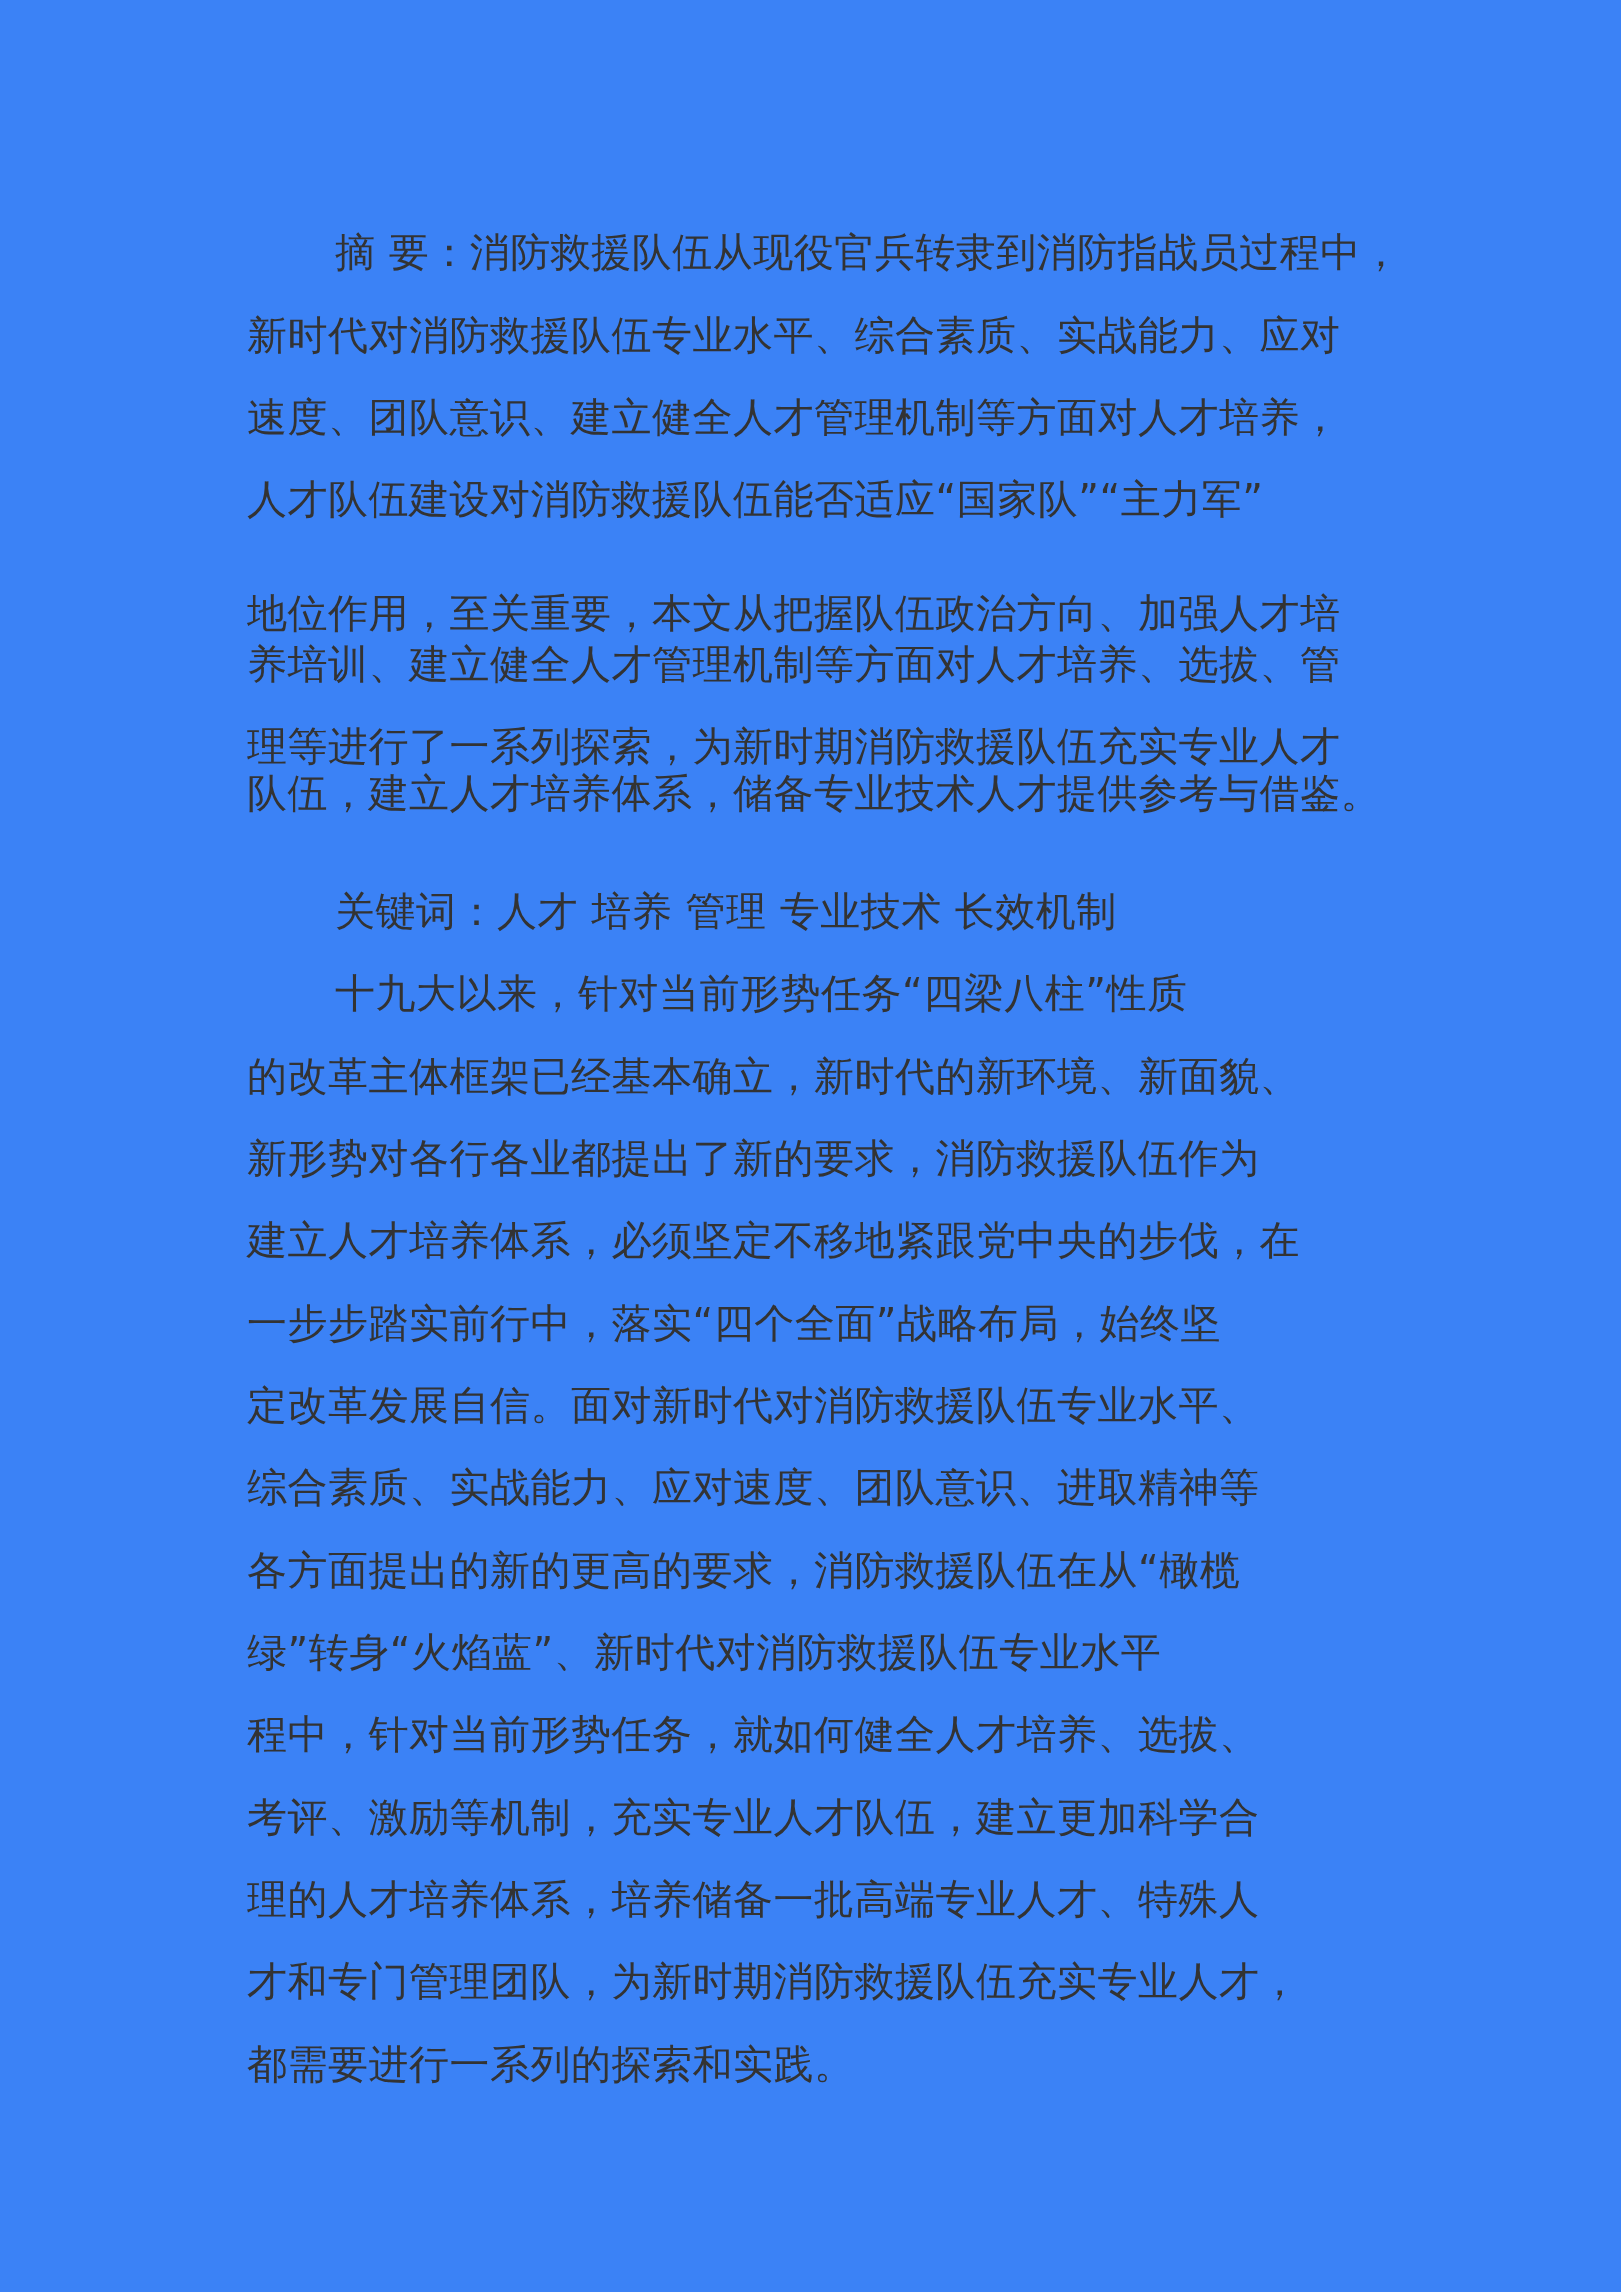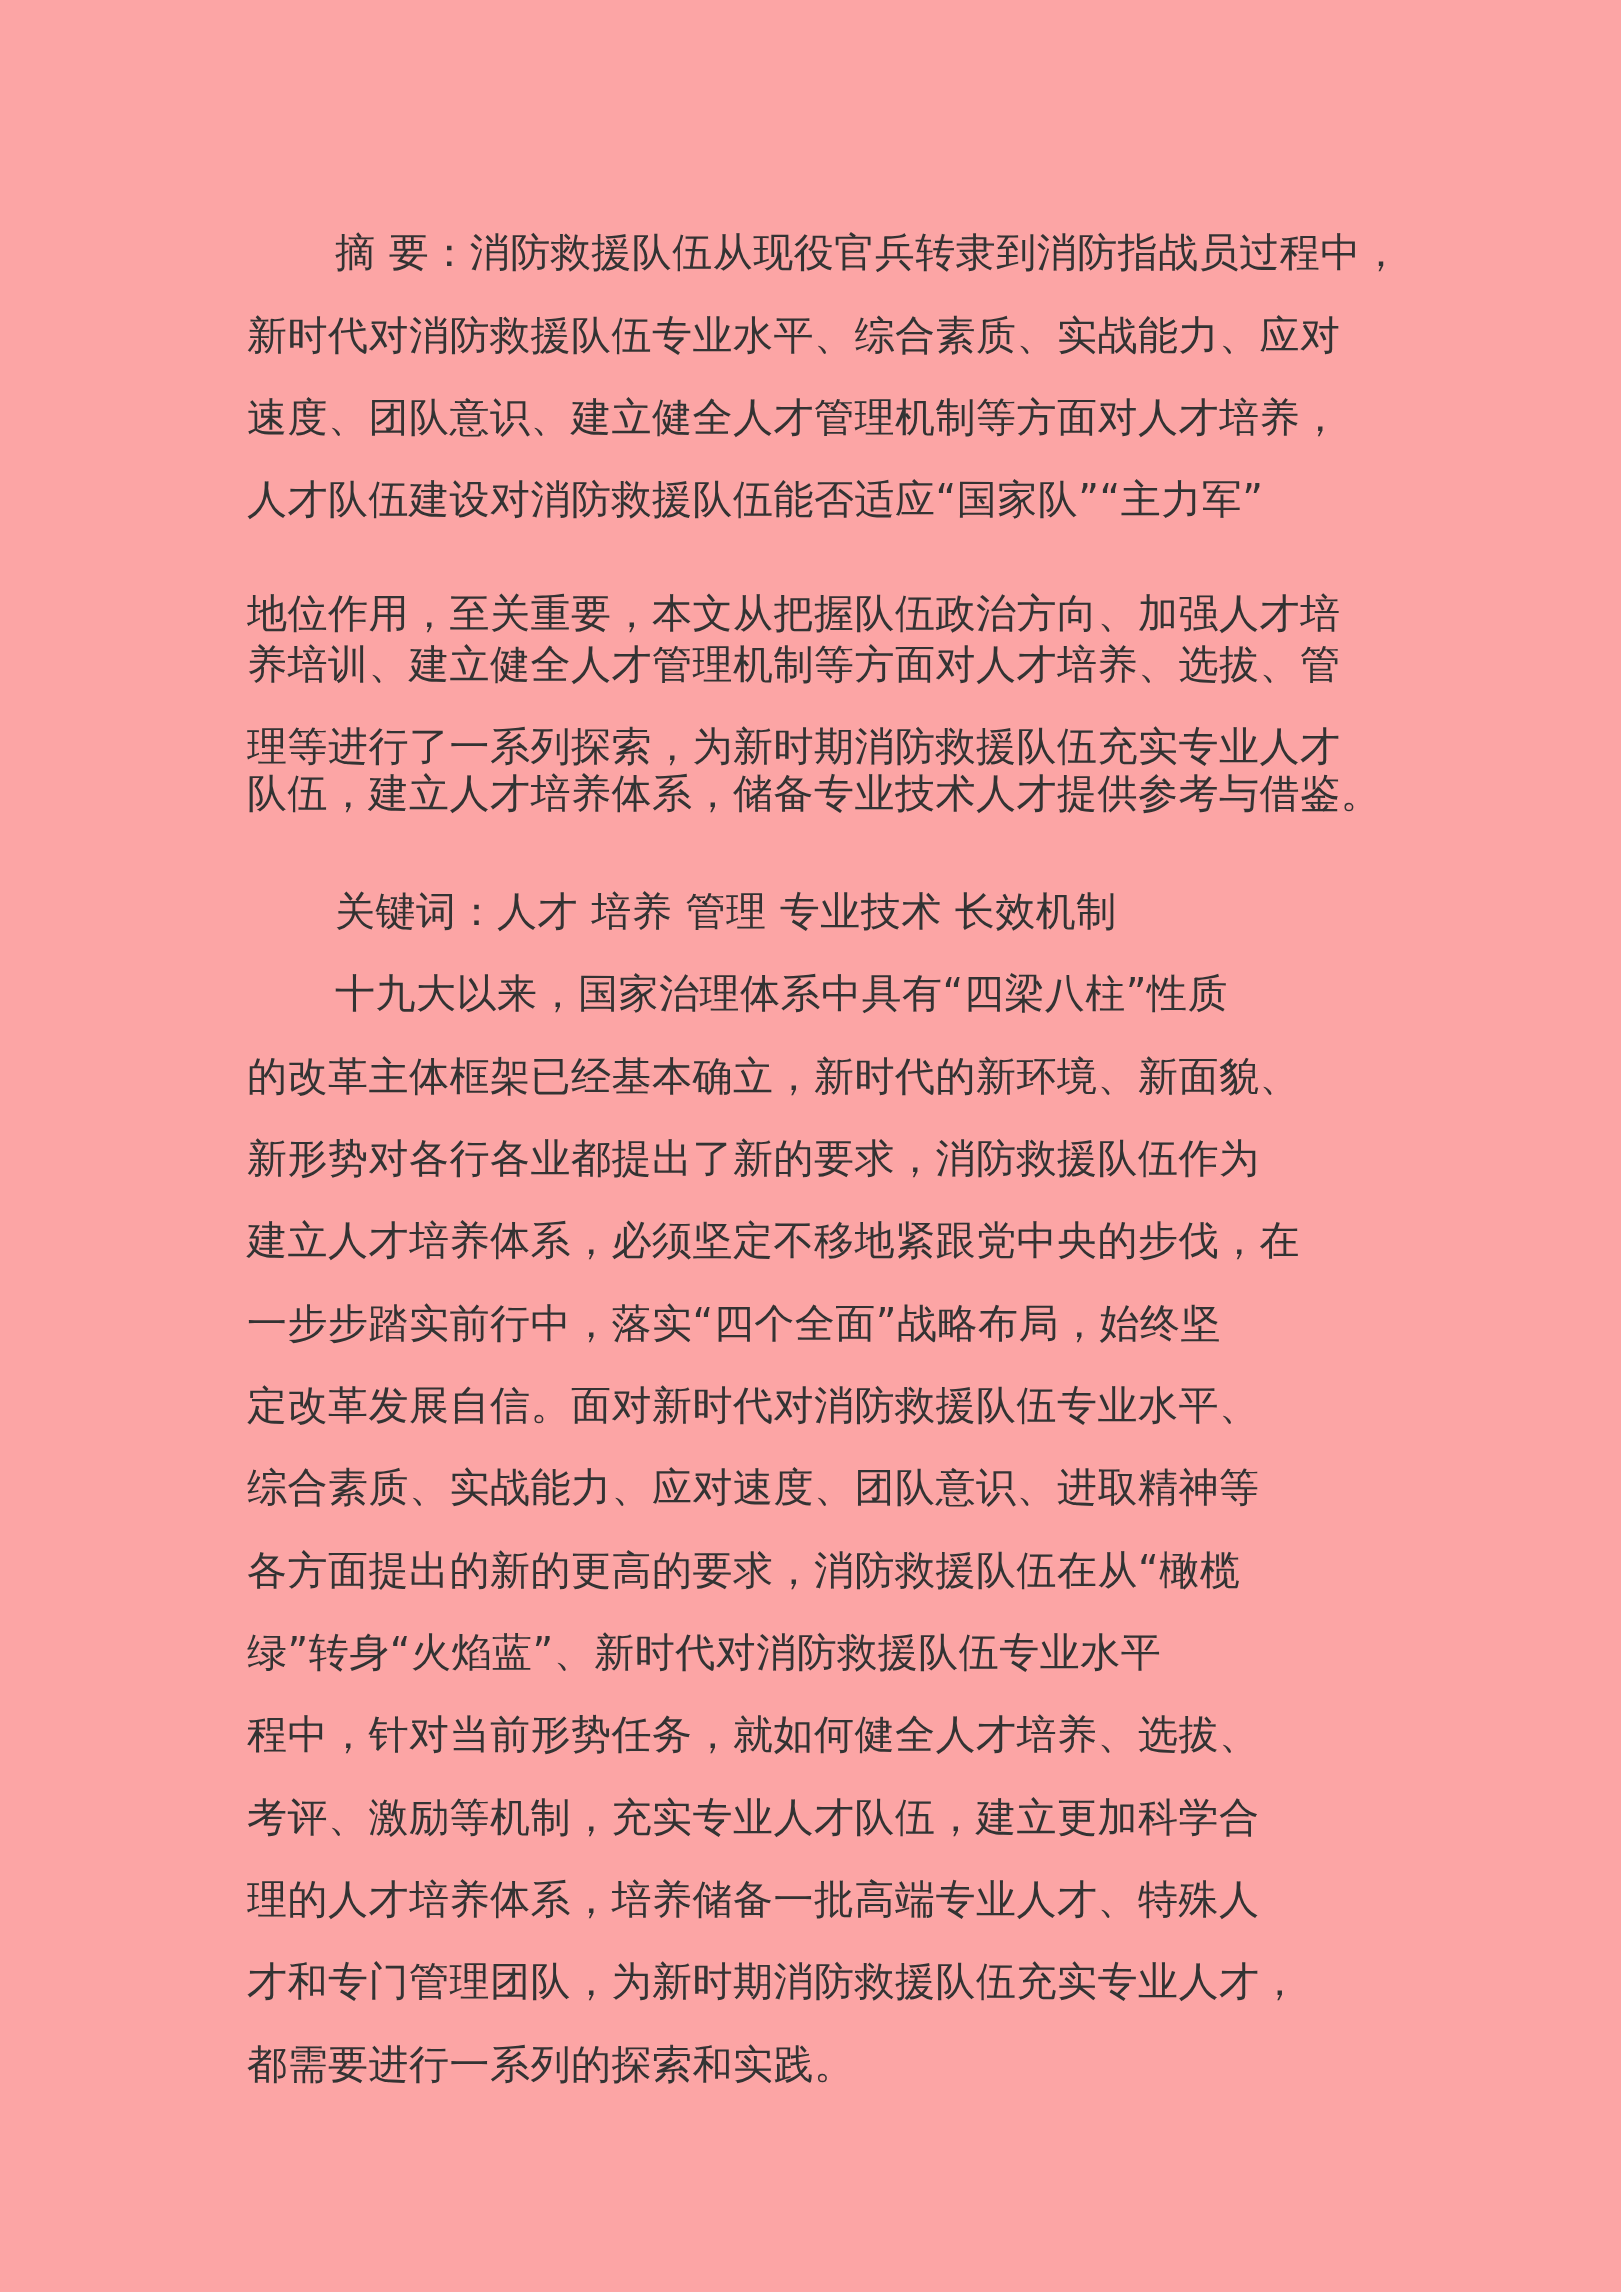--- a/index.html
+++ b/index.html
@@ -1,17 +1,17 @@
 <!DOCTYPE html>
 <html><head>
 <meta charset="utf-8">
 <style>
   html, body { margin: 0; padding: 0; background: #ffffff; }
   body { width: 1621px; height: 2293px; position: relative; overflow: hidden; }
-  .page { position: absolute; left: 0; top: 0; width: 1621px; height: 2293px; background: #fca5a5; }
+  .page { position: absolute; left: 0; top: 0; width: 1621px; height: 2293px; background: #3b82f6; }
   .line {
     position: absolute;
     left: 247px;
     font-family: "DejaVu Sans", "Liberation Sans", sans-serif;
     font-size: 40px;
     line-height: 49px;
     height: 49px;
     color: #333333;
     white-space: nowrap;
     letter-spacing: 0.5px;
@@ -27,21 +27,21 @@
   <div class="line" style="top:311px">新时代对消防救援队伍专业水平、综合素质、实战能力、应对</div>
   <div class="line" style="top:393px">速度、团队意识、建立健全人才管理机制等方面对人才培养，</div>
   <div class="line" style="top:475px">人才队伍建设对消防救援队伍能否适应“国家队”“主力军”</div>
   <div class="line" style="top:589px">地位作用，至关重要，本文从把握队伍政治方向、加强人才培</div>
   <div class="line" style="top:640px">养培训、建立健全人才管理机制等方面对人才培养、选拔、管</div>
   <div class="line" style="top:722px">理等进行了一系列探索，为新时期消防救援队伍充实专业人才</div>
   <div class="line" style="top:769px">队伍，建立人才培养体系，储备专业技术人才提供参考与借鉴。</div>
 
   <div class="line indent" style="top:887px">关键词：人才 培养 管理 专业技术 长效机制</div>
 
-  <div class="line indent" style="top:969px">十九大以来，国家治理体系中具有“四梁八柱”性质</div>
+  <div class="line indent" style="top:969px">十九大以来，针对当前形势任务“四梁八柱”性质</div>
   <div class="line" style="top:1052px">的改革主体框架已经基本确立，新时代的新环境、新面貌、</div>
   <div class="line" style="top:1134px">新形势对各行各业都提出了新的要求，消防救援队伍作为</div>
   <div class="line" style="top:1216px">建立人才培养体系，必须坚定不移地紧跟党中央的步伐，在</div>
   <div class="line" style="top:1299px">一步步踏实前行中，落实“四个全面”战略布局，始终坚</div>
   <div class="line" style="top:1381px">定改革发展自信。面对新时代对消防救援队伍专业水平、</div>
   <div class="line" style="top:1463px">综合素质、实战能力、应对速度、团队意识、进取精神等</div>
   <div class="line" style="top:1546px">各方面提出的新的更高的要求，消防救援队伍在从“橄榄</div>
   <div class="line" style="top:1628px">绿”转身“火焰蓝”、新时代对消防救援队伍专业水平</div>
   <div class="line" style="top:1710px">程中，针对当前形势任务，就如何健全人才培养、选拔、</div>
   <div class="line" style="top:1793px">考评、激励等机制，充实专业人才队伍，建立更加科学合</div>

